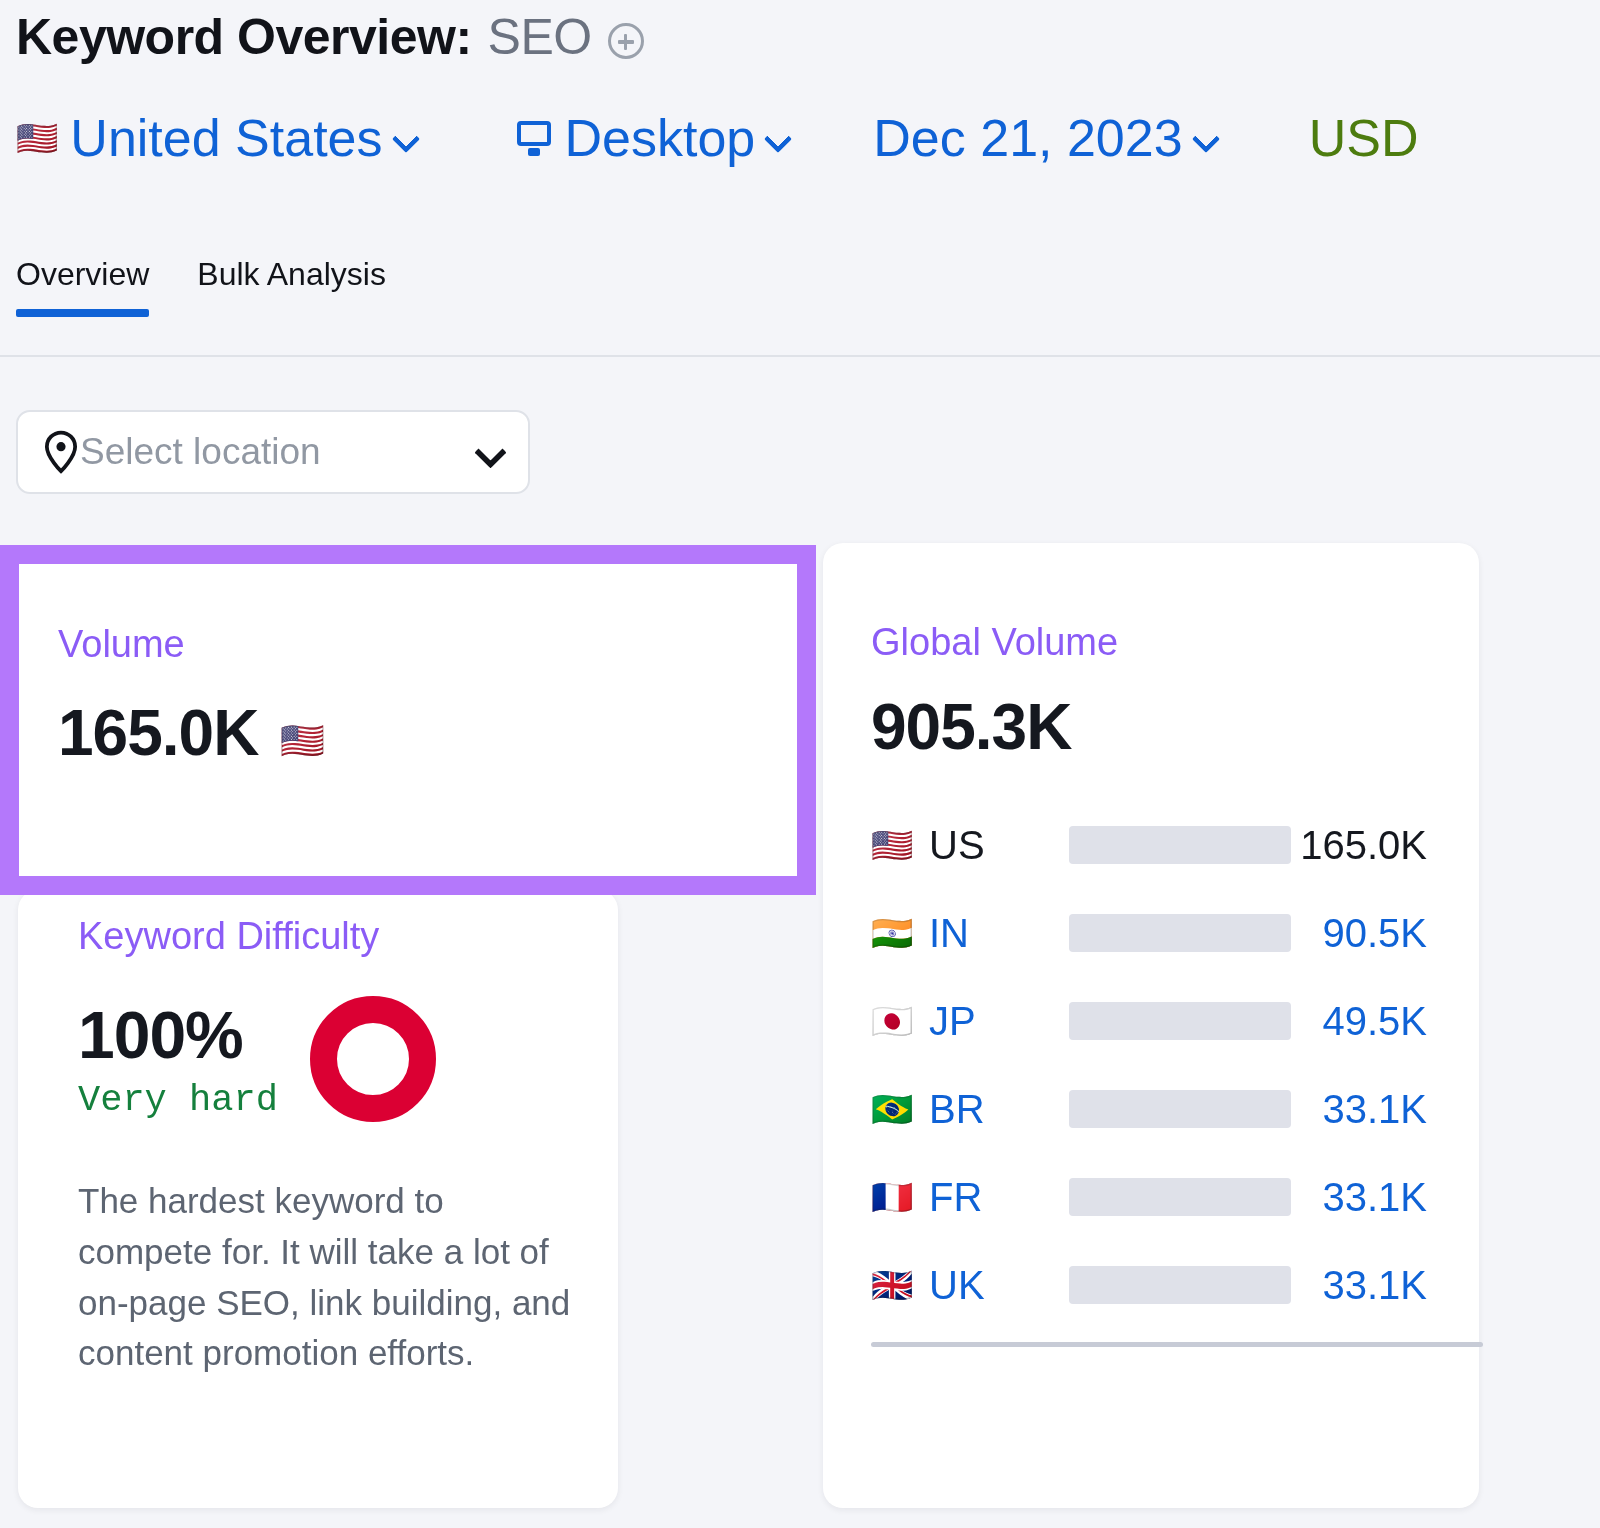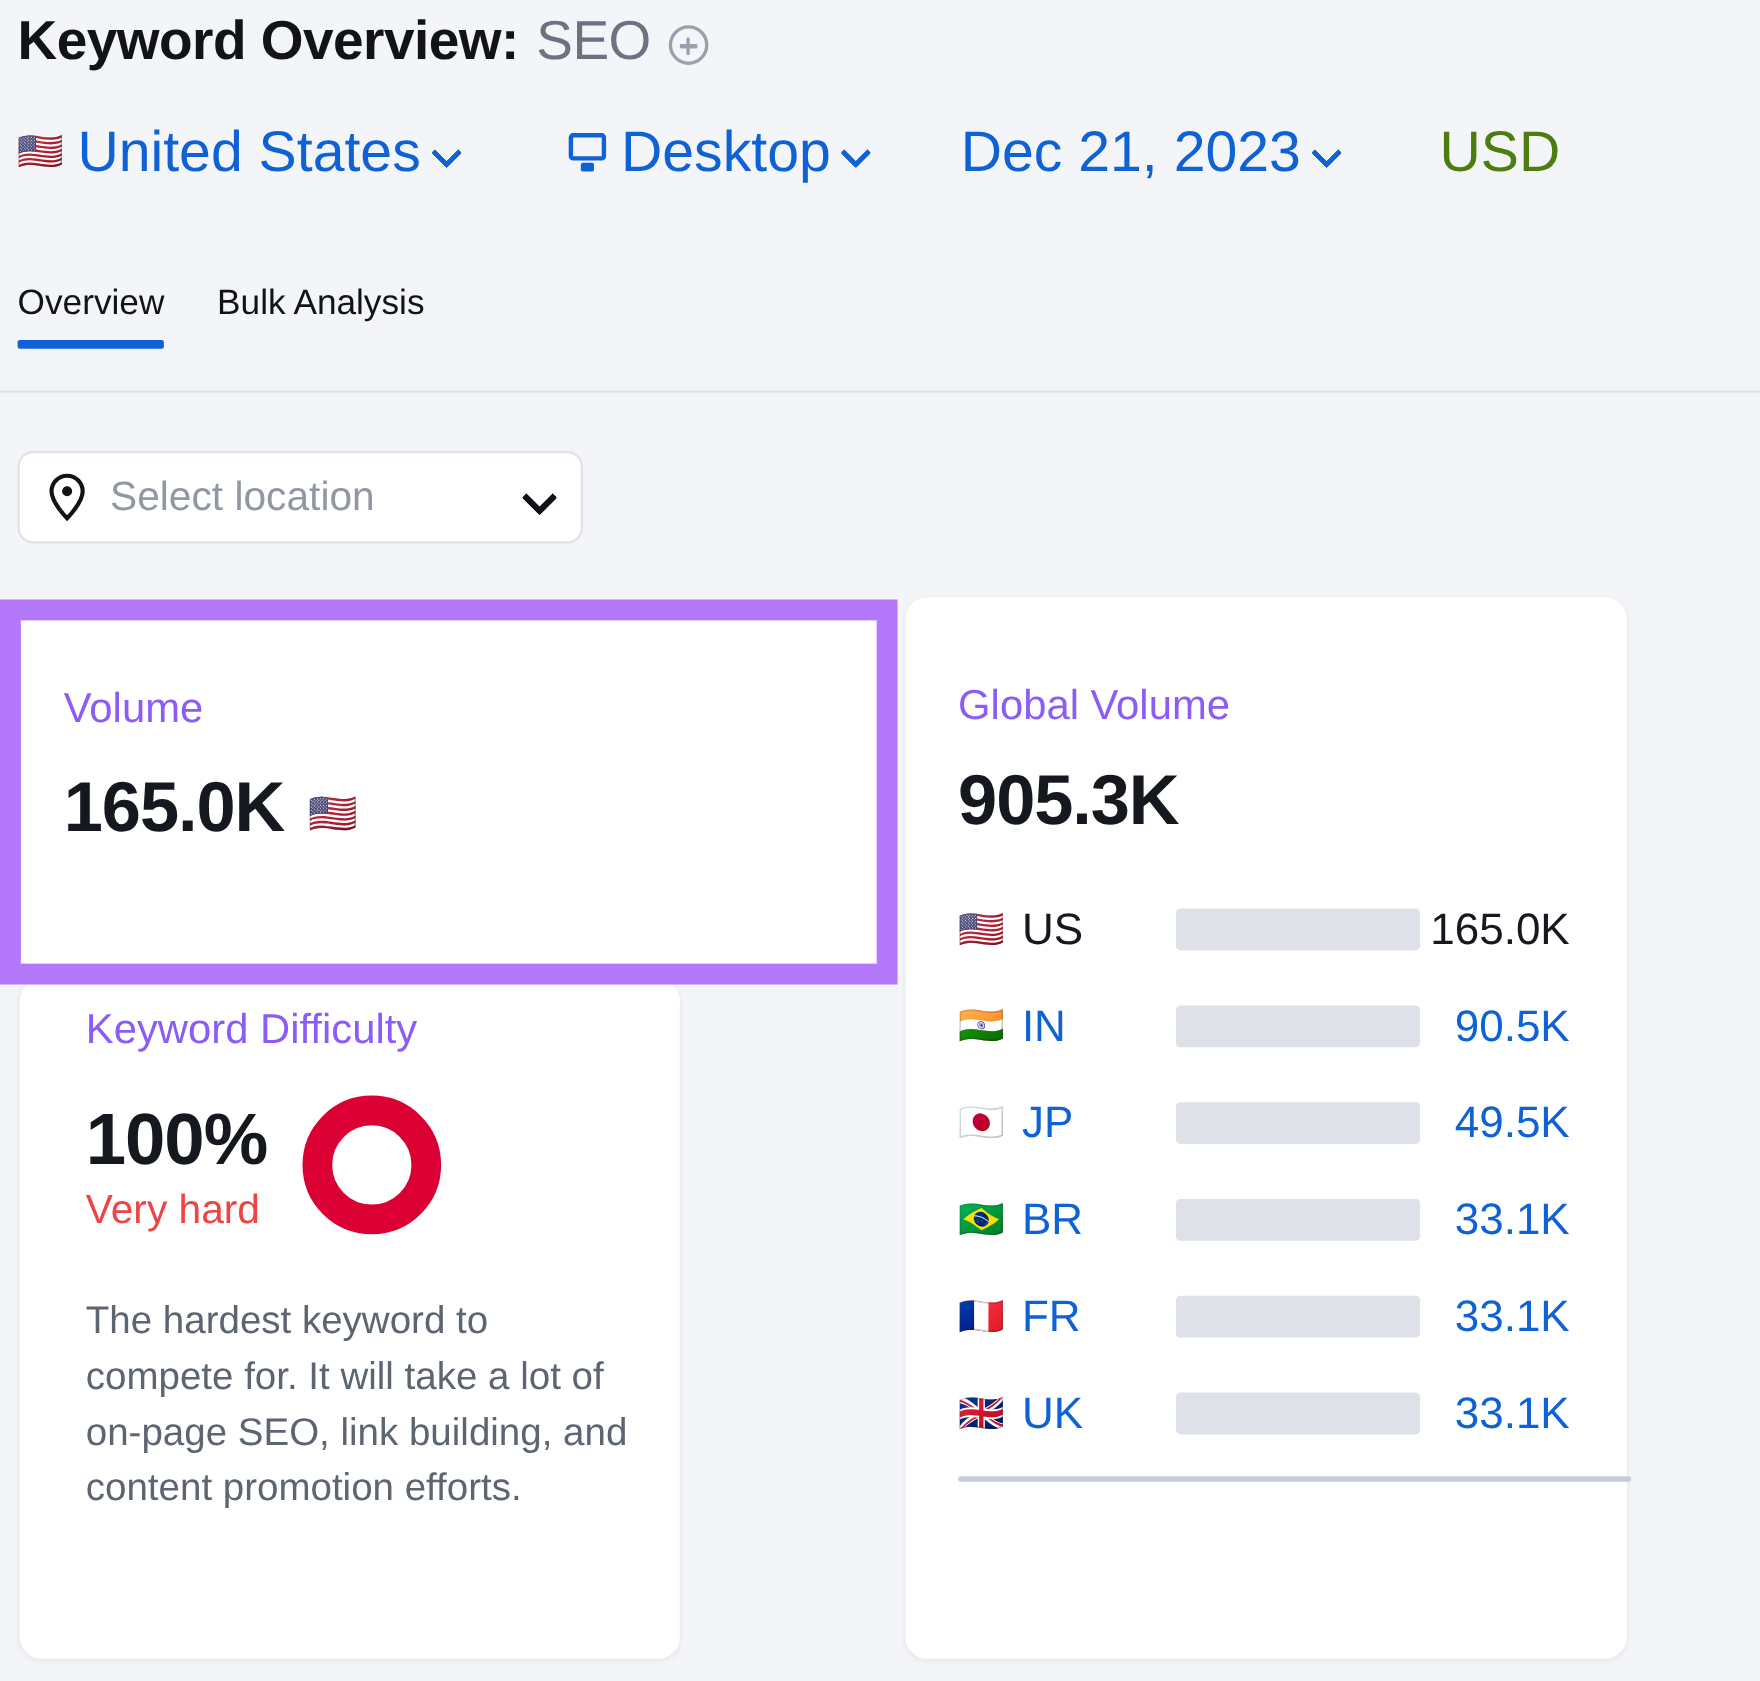--- a/index.html
+++ b/index.html
@@ -70,21 +70,21 @@
   }
   .tab-rule {
     position: absolute; left: 0; right: 0; top: 355px; height: 2px; background: #dfe2e8;
   }
 
   
   .loc-select {
     position: absolute; left: 16px; top: 410px;
     width: 514px; height: 84px;
     background: #ffffff; border: 2px solid #dfe2e8; border-radius: 14px;
-    display: flex; align-items: center; padding: 0 24px; gap: 20px;
+    display: flex; align-items: center; padding: 0 24px; 
   }
   .pin-icon { width: 38px; height: 44px; position: relative; flex: 0 0 auto; }
   .pin-icon svg { display: block; }
   .loc-placeholder { font-size: 37px; color: #9198a3; flex: 1; }
   .loc-chev { width: 26px; height: 26px; position: relative; }
   .loc-chev::after {
     content: ""; position: absolute; left: 1px; top: 2px;
     width: 17px; height: 17px;
     border-right: 6px solid #111319; border-bottom: 6px solid #111319;
     transform: rotate(45deg); border-radius: 2px;
@@ -112,21 +112,21 @@
   .vol-value-row { display: flex; align-items: center; gap: 22px; margin-top: 30px; }
   .vol-flag { font-size: 36px; line-height: 1; font-family: "DejaVu Sans", sans-serif; position: relative; top: 8px; }
 
   .kd-inner { position: absolute; left: 60px; top: 25px; right: 40px; }
   .kd-metric-row { display: flex; align-items: center; gap: 32px; margin-top: 38px; }
   .kd-pct { font-size: 66px; font-weight: 700; color: #15181f; letter-spacing: -1px; }
   .donut {
     width: 126px; height: 126px; border-radius: 50%;
     border: 27px solid #db0033; background: transparent; flex: 0 0 auto;
   }
-  .kd-sub { font-size: 37px; color: #ef4444; margin-top: 6px; }
+  .kd-sub { font-size: 37px; color: #15803d; margin-top: 6px; font-family: Liberation Mono, monospace; }
   .kd-desc {
     font-size: 35px; line-height: 1.45; color: #5d6572; margin-top: 54px; max-width: 615px;
   }
 
   .glob-inner { position: absolute; left: 48px; top: 78px; right: 48px; }
   .glob-value { margin-top: 26px; }
 
   .rows { margin-top: 50px; }
   .row {
     display: flex; align-items: center; height: 62px;

